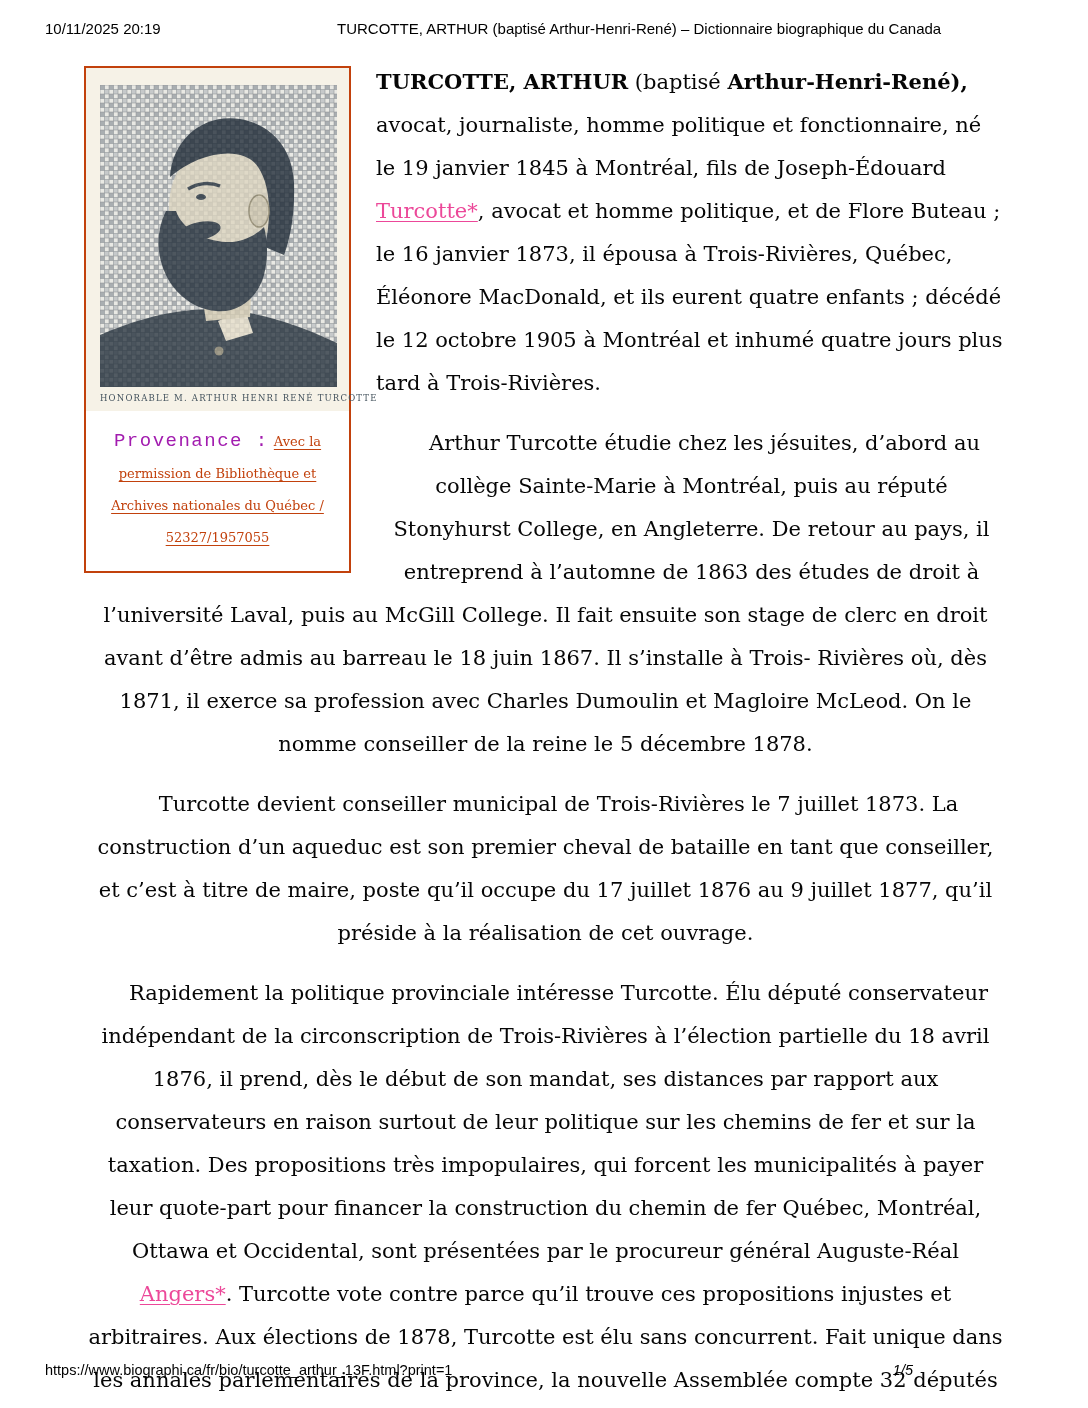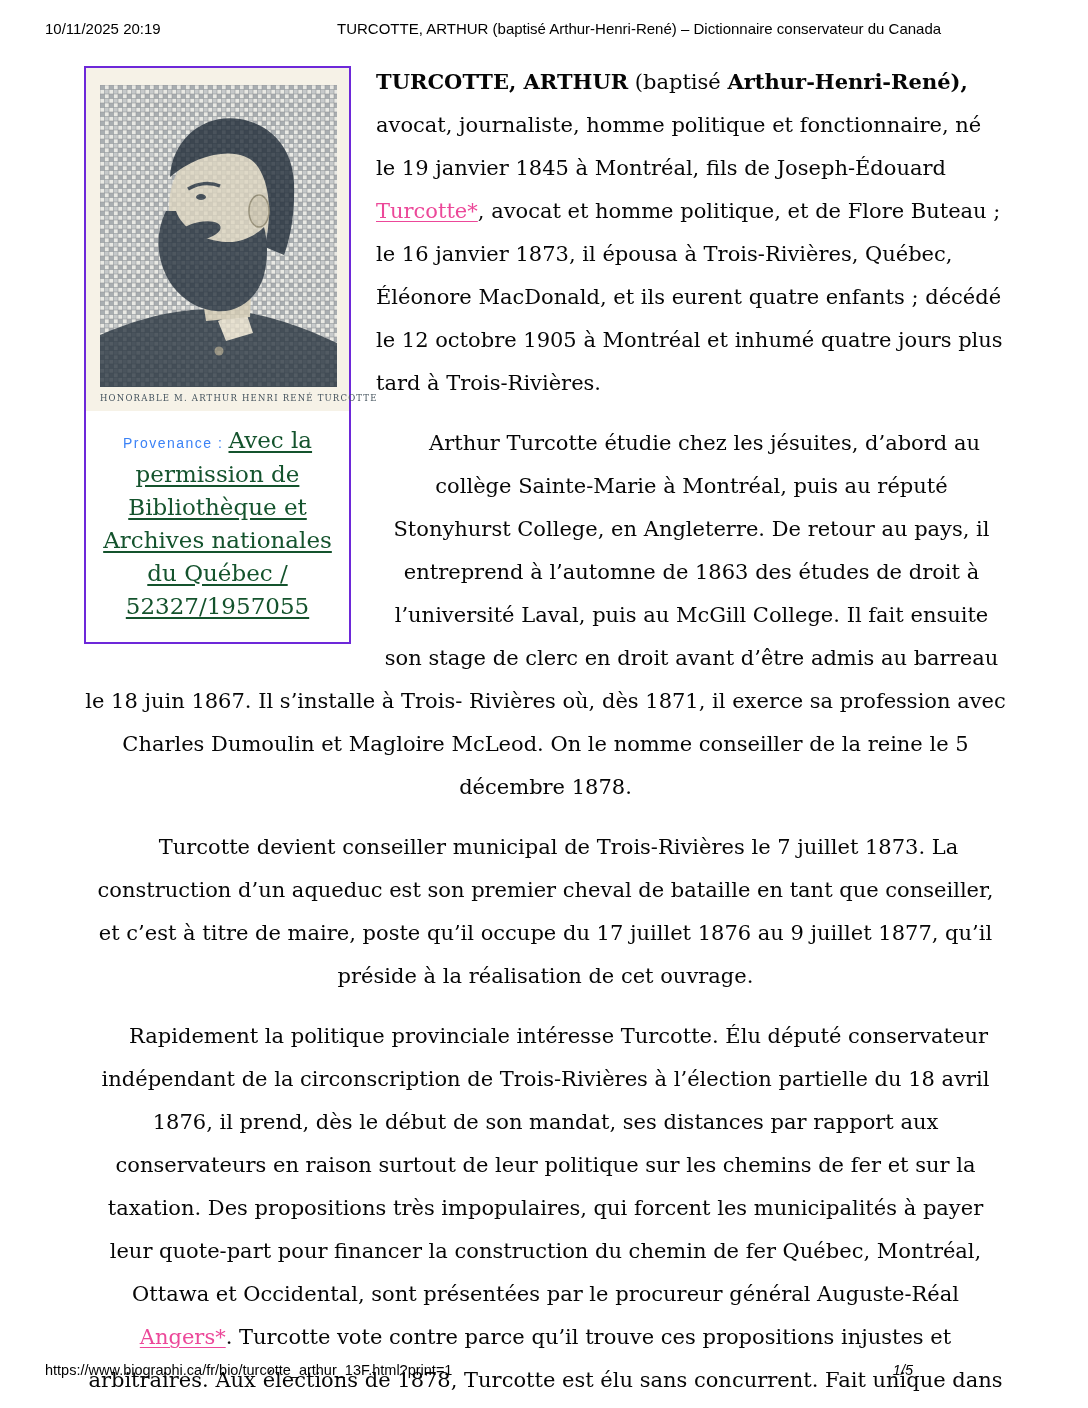--- a/index.html
+++ b/index.html
@@ -20,37 +20,37 @@
   .print-footer .page-num{position:absolute;right:47px;top:0;font-style:italic;}
   
   .content{position:absolute;left:84px;top:60px;width:923px;}
   .article{font-size:21px;line-height:43px;color:#060606;}
   .article p{margin:0 0 17px 0;}
   .article p.ind{text-indent:26px;text-align:center;}
   .bold{font-weight:bold;}
   .lnk{color:#ec4899;text-decoration:underline;text-underline-offset:3px;text-decoration-thickness:1px;}
   
   .figure{float:left;width:267px;margin:6px 25px 10px 0;
-    border:2px solid #6d28d9;background:#fff;box-sizing:border-box;}
+    border:2px solid #c2410c;background:#fff;box-sizing:border-box;}
   .plate{background:#f6f2e7;padding:17px 14px 8px 14px;}
   .portrait{display:block;width:237px;height:302px;}
   .plate-caption{margin-top:6px;text-align:center;
     font-family:"DejaVu Serif", serif;font-size:8.5px;letter-spacing:1.2px;
     color:#43525d;white-space:nowrap;}
   .provenance{background:#ffffff;text-align:center;padding:14px 12px 18px 12px;line-height:31px;}
-  .prov-label{font-family:Liberation Sans, sans-serif;font-size:14px;letter-spacing:1.5px;color:#3b82f6;}
-  .prov-link{font-family:"DejaVu Serif", serif;font-size:23px;color:#14532d;
+  .prov-label{font-family:Liberation Mono, monospace;font-size:19px;letter-spacing:1.5px;color:#a21caf;}
+  .prov-link{font-family:"DejaVu Serif", serif;font-size:13px;color:#c2410c;
     text-decoration:underline;text-underline-offset:3px;}
 </style>
 </head>
 <body>
 
 <div class="print-header">
   <span class="datetime">10/11/2025 20:19</span>
-  <span class="doc-title">TURCOTTE, ARTHUR (baptisé Arthur-Henri-René) – Dictionnaire conservateur du Canada</span>
+  <span class="doc-title">TURCOTTE, ARTHUR (baptisé Arthur-Henri-René) – Dictionnaire biographique du Canada</span>
 </div>
 
 <div class="content">
 
   <div class="figure">
     <div class="plate">
 
       <svg class="portrait" viewBox="0 0 237 302" aria-hidden="true">
         <defs>
           <pattern id="chk" width="9" height="9" patternUnits="userSpaceOnUse">

